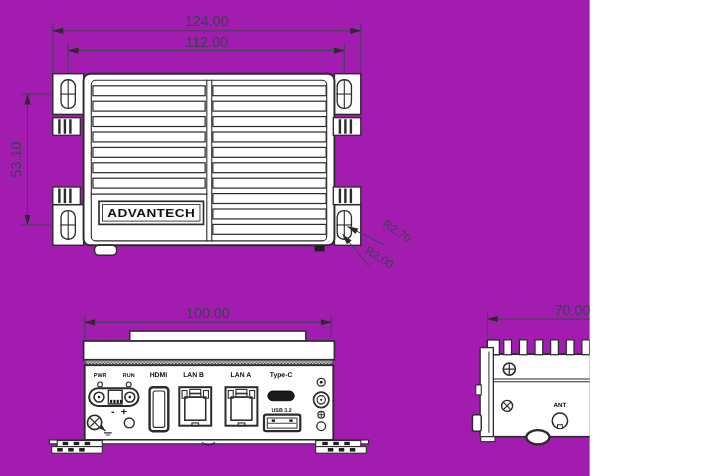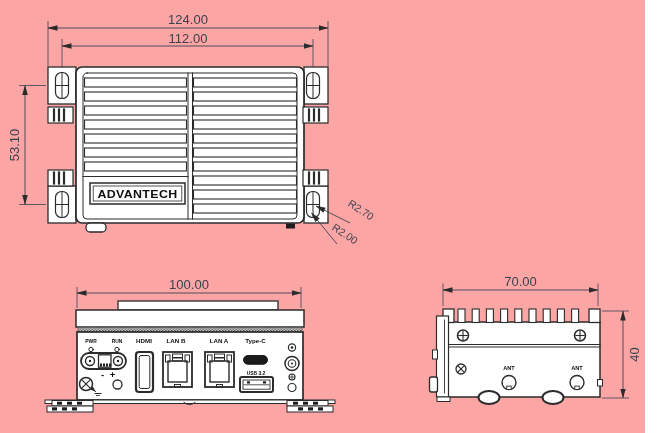--- a/index.html
+++ b/index.html
@@ -1,16 +1,16 @@
 <!DOCTYPE html>
 <html><head>
 <meta charset="utf-8">
 <style>
   html,body{margin:0;padding:0;background:#fff;}
-  .canvas{position:relative;width:645px;height:433px;background:#fca5a5;overflow:hidden;}
+  .canvas{position:relative;width:536px;height:433px;background:#a21caf;overflow:hidden;}
   svg{display:block;}
   svg text{font-family:"Liberation Sans", sans-serif;}
   .ln{stroke:#2b2b2b;fill:none;stroke-linecap:square;}
   .lnf{stroke:#2b2b2b;fill:#ffffff;}
   .dim{stroke:#3a4350;stroke-width:0.9;fill:none;}
   .ext{stroke:#3a4350;stroke-width:0.8;fill:none;}
   .dimtxt{font-size:13px;fill:#39424e;text-anchor:middle;}
   .radtxt{font-size:10.5px;fill:#39424e;text-anchor:middle;}
   .plabel{font-size:6.2px;font-weight:700;fill:#0c0c0c;text-anchor:middle;}
   .slabel{font-size:4.9px;font-weight:700;fill:#0c0c0c;text-anchor:middle;}

